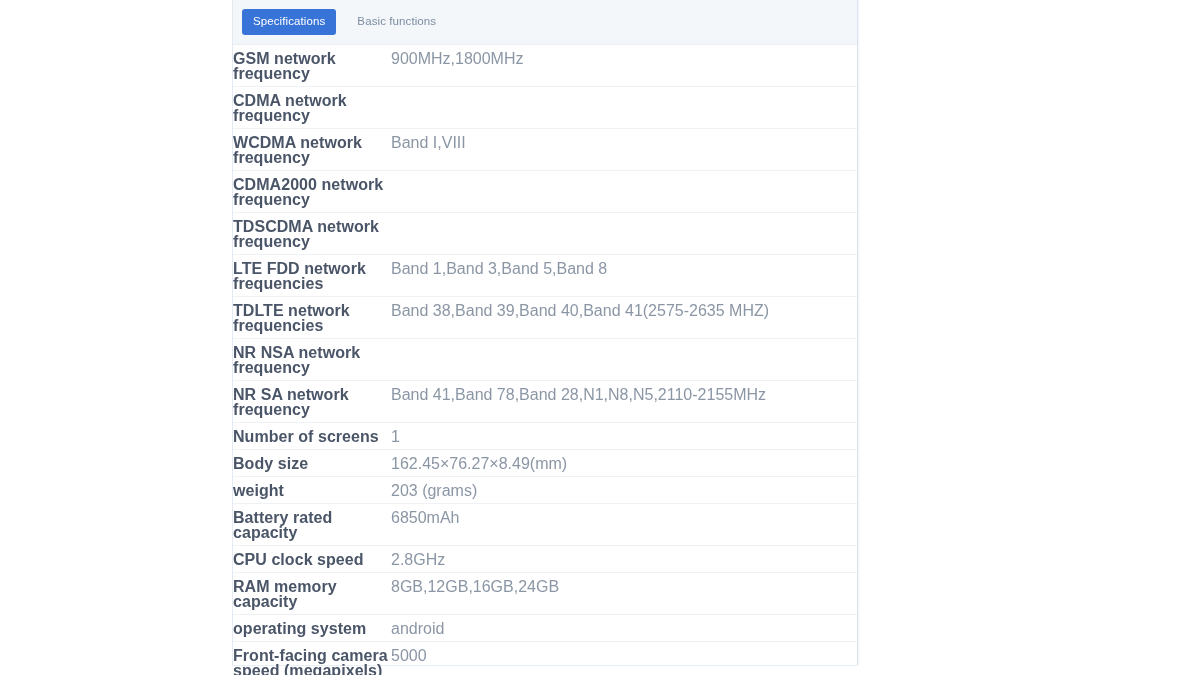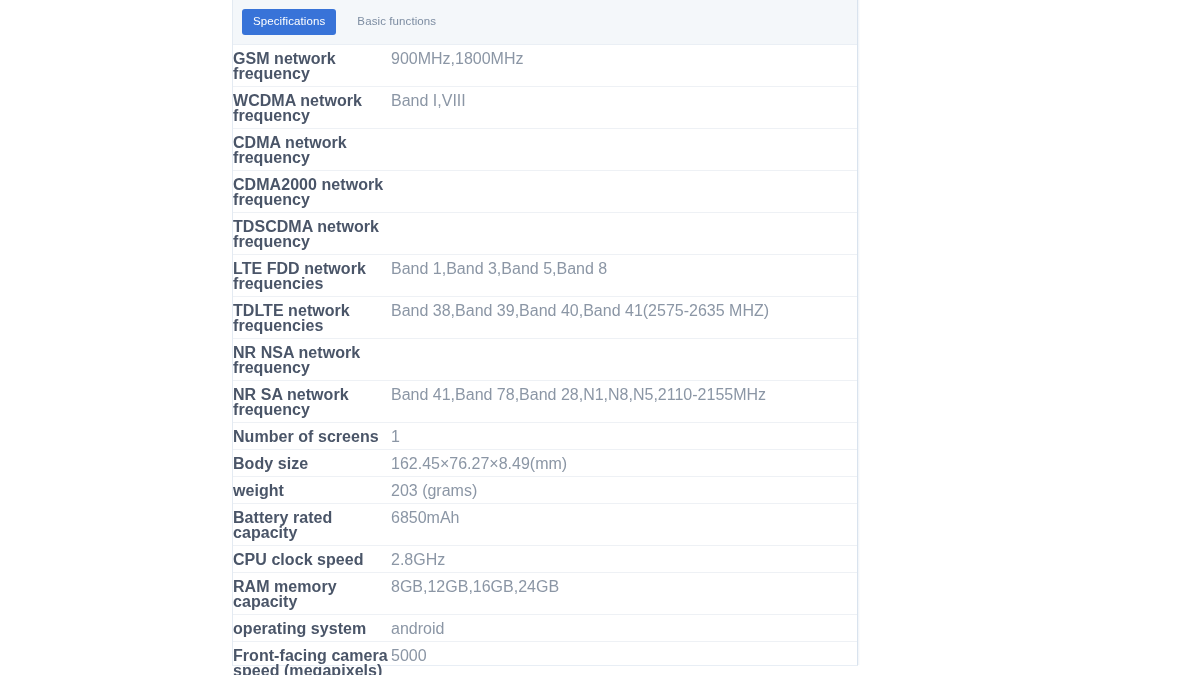--- a/index.html
+++ b/index.html
@@ -138,28 +138,28 @@
     <div class="tab inactive">Basic functions</div>
   </div>
 
   <table id="spec-table">
     <tbody id="spec-tbody">
         <tr>
           <td class="spec-label">GSM network frequency</td>
           <td class="spec-value">900MHz,1800MHz</td>
         </tr>
         <tr>
+          <td class="spec-label">CDMA network frequency</td>
+          <td class="spec-value"></td>
+        </tr>
+        <tr>
           <td class="spec-label">WCDMA network frequency</td>
           <td class="spec-value">Band I,VIII</td>
         </tr>
         <tr>
-          <td class="spec-label">CDMA network frequency</td>
-          <td class="spec-value"></td>
-        </tr>
-        <tr>
           <td class="spec-label">CDMA2000 network frequency</td>
           <td class="spec-value"></td>
         </tr>
         <tr>
           <td class="spec-label">TDSCDMA network frequency</td>
           <td class="spec-value"></td>
         </tr>
         <tr>
           <td class="spec-label">LTE FDD network frequencies</td>
           <td class="spec-value">Band 1,Band 3,Band 5,Band 8</td>

